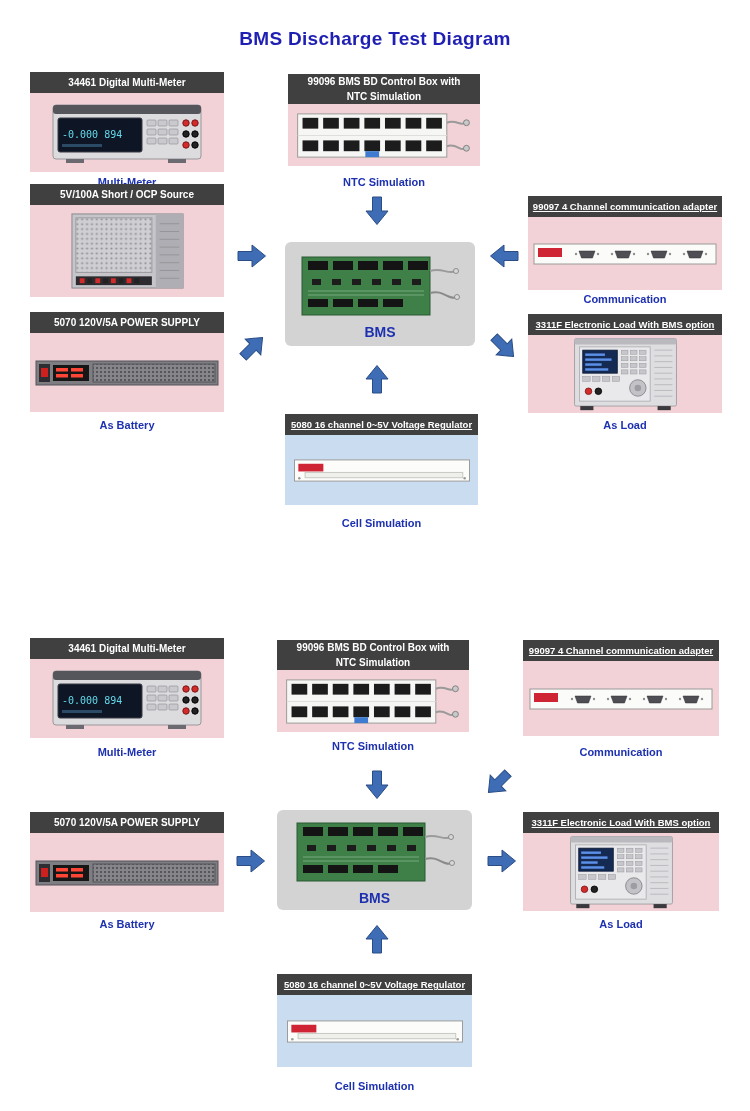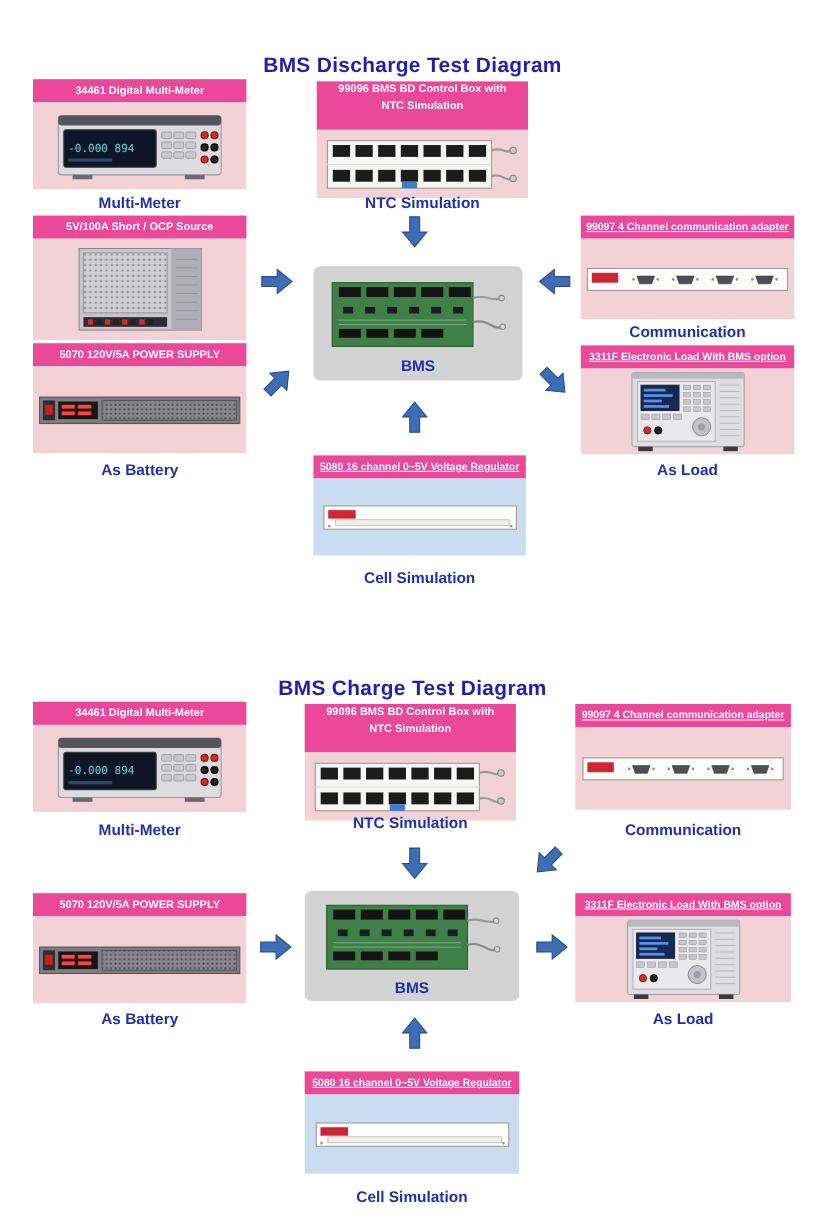--- a/index.html
+++ b/index.html
@@ -1,30 +1,30 @@
 <!DOCTYPE html>
 <html><head>
 <meta charset="utf-8">
 <style>
   html,body{margin:0;padding:0;background:#ffffff;}
   .stage{position:relative;width:750px;height:1111px;background:#ffffff;
          font-family:"Liberation Sans",sans-serif;overflow:hidden;margin:0 auto;}
   .title{position:absolute;left:0;width:750px;text-align:center;
-         font-size:19px;font-weight:bold;color:#1f1fb4;letter-spacing:.3px;margin-top:21px;}
+         font-size:19px;font-weight:bold;color:#1f1fb4;letter-spacing:.3px;}
   .card{position:absolute;}
-  .hdr{background:#ec4899;color:#ffffff;font-size:10px;font-weight:bold;
+  .hdr{background:#404040;color:#ffffff;font-size:10px;font-weight:bold;
        text-align:center;line-height:21px;height:21px;white-space:nowrap;overflow:hidden;}
   .hdr.small{font-size:9.5px;text-decoration:underline;}
-  .hdr.two{white-space:normal;height:44px;line-height:15px;padding:0 16px;box-sizing:content-box;
+  .hdr.two{white-space:normal;height:30px;line-height:15px;padding:0 16px;box-sizing:content-box;
            padding-left:16px;padding-right:16px;}
   .hdr.two{width:auto;}
   .body{display:flex;align-items:center;justify-content:center;}
   .pink{background:#f2d2d6;}
   .blue{background:#c9dcf0;}
-  .cap{position:absolute;text-align:center;font-size:14px;font-weight:bold;color:#1d31b0;}
+  .cap{position:absolute;text-align:center;font-size:11px;font-weight:bold;color:#1d31b0;}
   .bmscard{position:absolute;background:#d3d3d3;border-radius:6px;display:flex;
            flex-direction:column;align-items:center;justify-content:center;gap:3px;}
   .bmslabel{font-size:14px;font-weight:bold;color:#1d31b0;}
   .arrow{position:absolute;}
   .dev{display:block;}
   .defs{position:absolute;width:0;height:0;overflow:hidden;}
 </style>
 </head>
 <body>
 
@@ -276,21 +276,21 @@
   <div class="card" style="left:528px;top:196px;width:194px">
     <div class="hdr small">99097 4 Channel communication adapter</div>
     <div class="body pink" style="height:73px">
       <svg class="dev" width="184" height="28">
           <use href="#sym-comm"></use>
         </svg>
     </div>
   </div>
   <div class="cap" style="left:528px;top:293px;width:194px">Communication</div>
 
-  <div class="card" style="left:30px;top:196px;width:194px">
+  <div class="card" style="left:30px;top:184px;width:194px">
     <div class="hdr">5V/100A Short / OCP Source</div>
     <div class="body pink" style="height:92px">
       <svg class="dev" width="115" height="78">
           <use href="#sym-ocp"></use>
         </svg>
     </div>
   </div>
 
   <div class="bmscard" style="left:285px;top:242px;width:190px;height:104px">
     <svg class="dev" width="160" height="72">
@@ -341,21 +341,20 @@
   <svg class="arrow" width="30" height="26" style="left:238px;top:334px;transform:rotate(-45deg)">
       <use href="#sym-arrow"></use>
     </svg>
   <svg class="arrow" width="30" height="26" style="left:489px;top:334px;transform:rotate(45deg)">
       <use href="#sym-arrow"></use>
     </svg>
   <svg class="arrow" width="30" height="26" style="left:362px;top:366px;transform:rotate(-90deg)">
       <use href="#sym-arrow"></use>
     </svg>
 
-  <div class="title" style="top:595px">BMS Charge Test Diagram</div>
 
   <div class="card" style="left:30px;top:638px;width:194px">
     <div class="hdr">34461 Digital Multi-Meter</div>
     <div class="body pink" style="height:79px">
       <svg class="dev" width="150" height="62">
           <use href="#sym-multimeter"></use>
         </svg>
     </div>
   </div>
   <div class="cap" style="left:30px;top:746px;width:194px">Multi-Meter</div>

